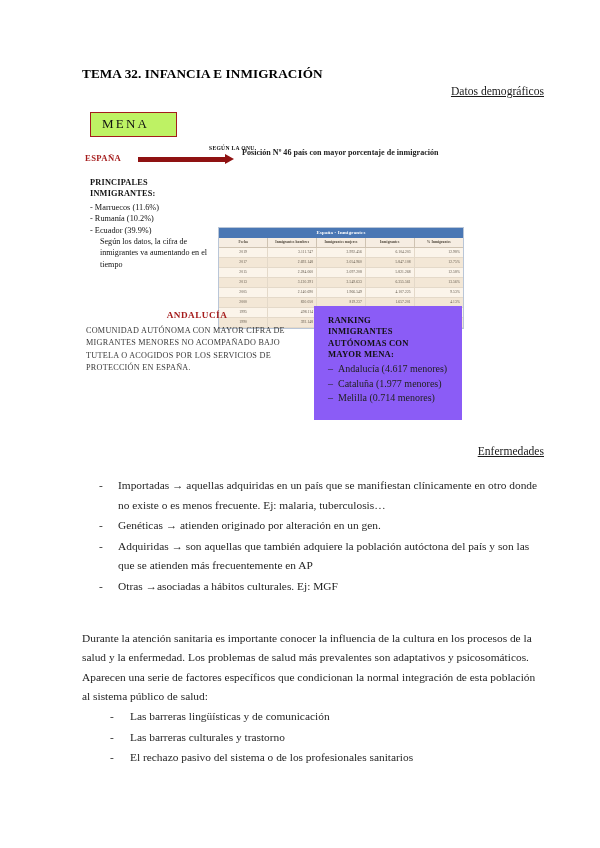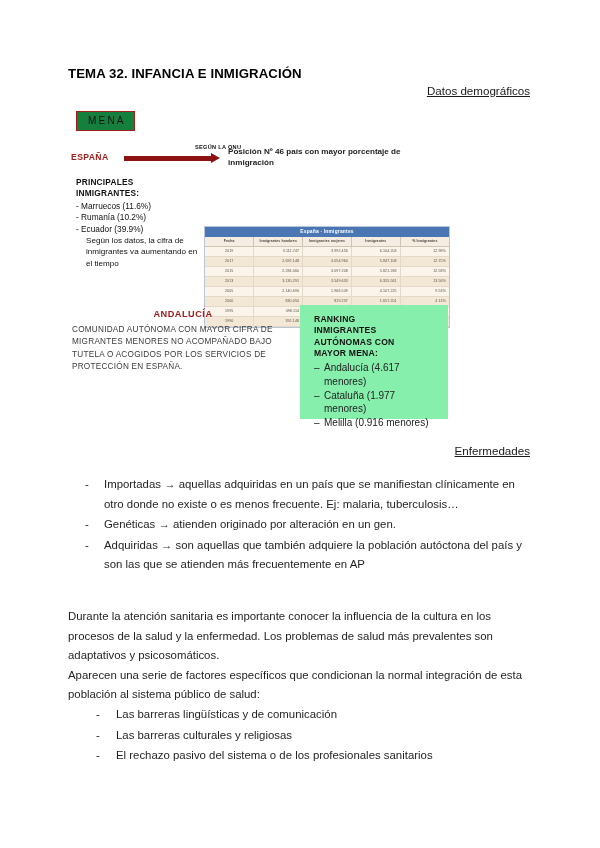--- a/index.html
+++ b/index.html
@@ -18,23 +18,24 @@
   }
   .page {
     position: absolute;
     left: 0; top: 0;
     width: 600px;
     height: 848px;
     background: #fff;
   }
   .content {
     position: absolute;
-    left: 68px;
+    left: 82px;
     top: 66px;
     width: 462px;
+    font-family: Liberation Serif, serif;
   }
 
   
   .doc-title {
     font-size: 13.2px;
     font-weight: bold;
     letter-spacing: 0.1px;
     margin: 0 0 3px 0;
     color: #000;
   }
@@ -52,25 +53,25 @@
     position: relative;
     margin-top: 14px;
     width: 386px;
     height: 178px;
   }
   .mena-box {
     position: absolute;
     left: 8px;
     top: 0px;
     border: 1.6px solid #a51c1c;
-    padding: 3px 8px 4px 11px;
-    font-size: 10px;
+    padding: 3px 27px 4px 11px;
+    font-size: 13px;
     letter-spacing: 2.2px;
     color: #111;
-    background: #15803d;
+    background: #bef264;
   }
   .segun-onu {
     position: absolute;
     left: 127px;
     top: 33px;
     font-size: 5.6px;
     font-weight: bold;
     letter-spacing: 0.3px;
     color: #111;
   }
@@ -228,21 +229,21 @@
     line-height: 1.52;
     color: #3a3a3a;
     letter-spacing: 0.25px;
   }
   .ranking-box {
     position: absolute;
     left: 232px;
     top: 0px;
     width: 148px;
     height: 114px;
-    background: #86efac;
+    background: #8b5cf6;
     padding: 9px 10px 0 14px;
     box-sizing: border-box;
   }
   .ranking-title {
     font-size: 8.6px;
     font-weight: bold;
     line-height: 1.32;
     color: #111;
     letter-spacing: 0.2px;
   }
@@ -420,40 +421,41 @@
       </div>
 
       <div class="ranking-box">
         <div class="ranking-title">RANKING</div>
         <div class="ranking-title">INMIGRANTES</div>
         <div class="ranking-title">AUTÓNOMAS CON</div>
         <div class="ranking-title">MAYOR MENA:</div>
         <ul>
           <li>Andalucía (4.617 menores)</li>
           <li>Cataluña (1.977 menores)</li>
-          <li>Melilla (0.916 menores)</li>
+          <li>Melilla (0.714 menores)</li>
         </ul>
       </div>
     </div>
 
     <div class="body-block">
       <div class="section-heading">Enfermedades</div>
       <div class="gap"></div>
       <ul class="dash-list">
         <li>Importadas → aquellas adquiridas en un país que se manifiestan clínicamente en otro donde no existe o es menos frecuente. Ej: malaria, tuberculosis…</li>
         <li>Genéticas → atienden originado por alteración en un gen.</li>
         <li>Adquiridas → son aquellas que también adquiere la población autóctona del país y son las que se atienden más frecuentemente en AP</li>
+        <li>Otras →asociadas a hábitos culturales. Ej: MGF</li>
       </ul>
     </div>
 
     <div class="body-block">
       <div class="gap"></div>
       <p>Durante la atención sanitaria es importante conocer la influencia de la cultura en los procesos de la salud y la enfermedad. Los problemas de salud más prevalentes son adaptativos y psicosomáticos.</p>
       <p>Aparecen una serie de factores específicos que condicionan la normal integración de esta población al sistema público de salud:</p>
       <ul class="dash-list tight">
         <li>Las barreras lingüísticas y de comunicación</li>
-        <li>Las barreras culturales y religiosas</li>
+        <li>Las barreras culturales y trastorno</li>
         <li>El rechazo pasivo del sistema o de los profesionales sanitarios</li>
       </ul>
     </div>
 
   </div>
 </div>
 
 </body></html>

